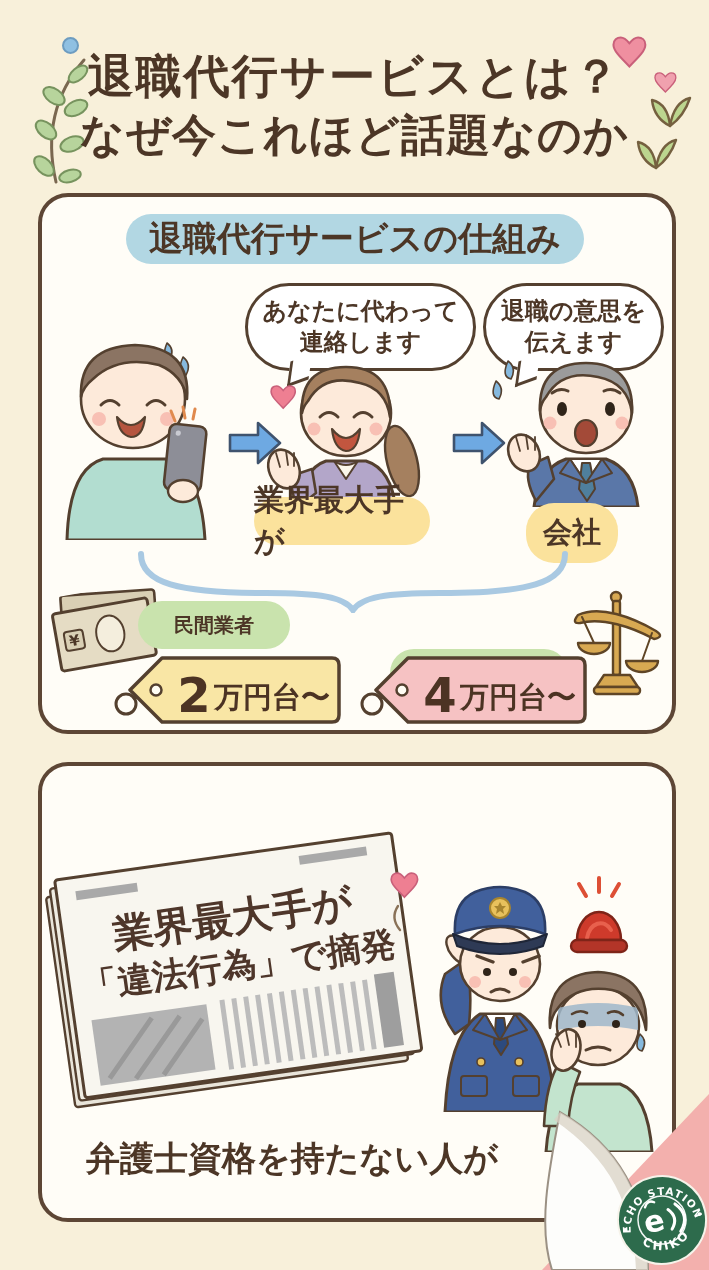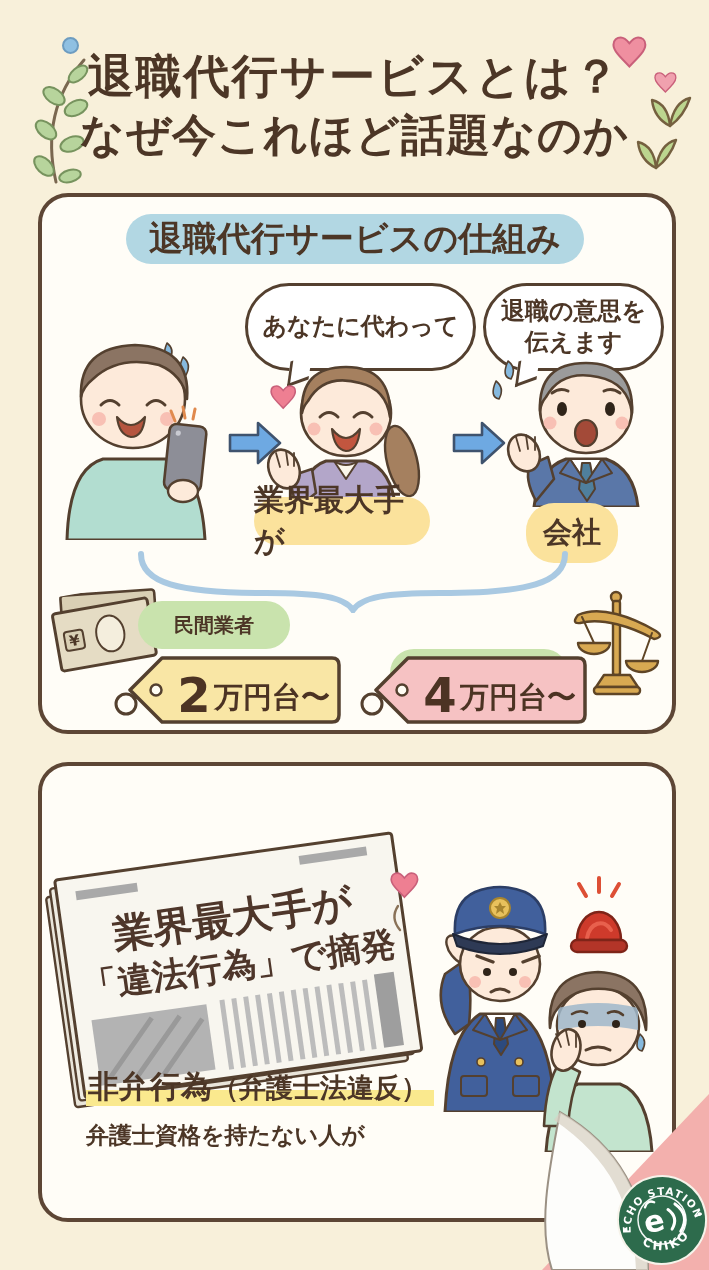--- a/index.html
+++ b/index.html
@@ -84,20 +84,21 @@
   </div>
 
   <section class="card" style="top:193px;height:533px;">
 
     <div class="pill pill-blue" style="left:84px;top:17px;width:458px;height:50px;font-size:34px;">
       <span>退職代行サービスの仕組み</span>
     </div>
 
     <div class="bubble" style="left:203px;top:86px;width:225px;height:82px;">
       <span>あなたに代わって</span>
+      <span>連絡します</span>
       <div class="bubble-tail" style="left:40px;bottom:-14px;"></div>
     </div>
     <div class="bubble" style="left:441px;top:86px;width:175px;height:82px;text-align:right;">
       <span>退職の意思を</span>
       <span>伝えます</span>
       <div class="bubble-tail" style="left:30px;bottom:-14px;"></div>
     </div>
 
     <svg class="abs" style="left:13px;top:138px;" width="165" height="205" viewBox="0 0 165 205">
       <g stroke="#54402f" stroke-linejoin="round" stroke-linecap="round">
@@ -324,24 +325,21 @@
         <circle cx="54" cy="62" r="4" fill="#2f2419" stroke="none"></circle>
         <circle cx="88" cy="62" r="4" fill="#2f2419" stroke="none"></circle>
         <path d="M58,88 Q70,82 82,88" fill="none" stroke-width="3"></path>
         <path d="M112,72 q8,7 2,17 q-9,-2 -2,-17 Z" fill="#86b9de" stroke-width="1.6"></path>
         <path d="M16,164 Q18,120 32,100 L52,110 Q42,134 40,164 Z" fill="#c3e4ce" stroke-width="2.6"></path>
         <ellipse cx="38" cy="88" rx="14" ry="21" transform="rotate(14 38 88)" fill="#fdeada" stroke-width="2.6"></ellipse>
         <path d="M28,72 l5,13 M38,69 l3,14 M48,72 l0,13" fill="none" stroke-width="1.8"></path>
       </g>
     </svg>
 
-    <div class="abs b" style="left:44px;top:300px;font-size:31px;">
-      <span class="hl"><span>非弁行為</span><span style="font-size:27px;">（弁護士法違反）</span></span>
-    </div>
-    <div class="abs b" style="left:44px;top:354px;font-size:23px;">弁護士資格を持たない人が</div>
+    <div class="abs b" style="left:44px;top:370px;font-size:34px;">弁護士資格を持たない人が</div>
   </section>
 
   <svg class="abs" style="left:520px;top:1078px;" width="189" height="192" viewBox="0 0 189 192">
     <polygon points="189,16 189,192 22,192" fill="#f3b0ad"></polygon>
     <path d="M40,34 C28,96 18,150 32,192 L128,192 C128,122 100,68 40,34 Z" fill="#fdfdfb" stroke="#9b9184" stroke-width="2"></path>
     <path d="M40,34 C100,68 128,122 128,192 L116,192 C114,128 90,80 34,42 Z" fill="#d8d2c4" opacity="0.75"></path>
     <g transform="translate(142,142) rotate(-12)">
       <circle r="44" fill="#2d6b4c" stroke="#f6f3ea" stroke-width="2"></circle>
       <defs>
         <path id="arcTop" d="M -33,8 A 33,33 0 1 1 33,8"></path>

